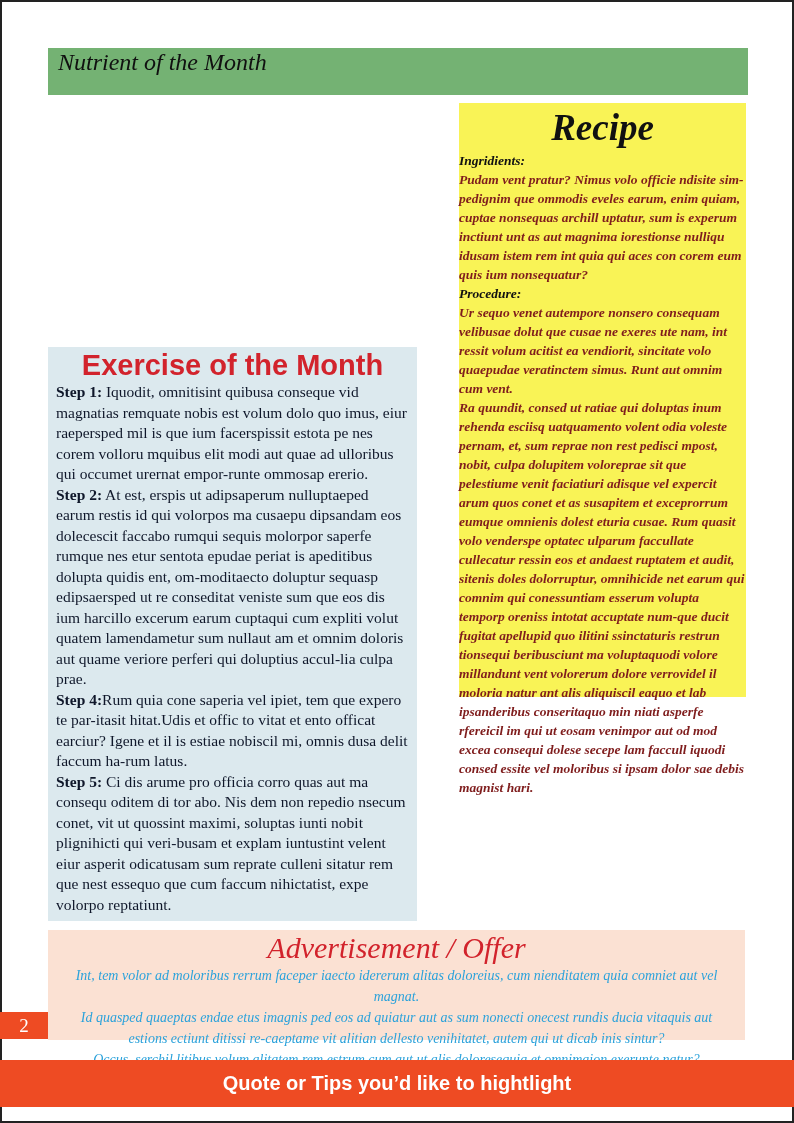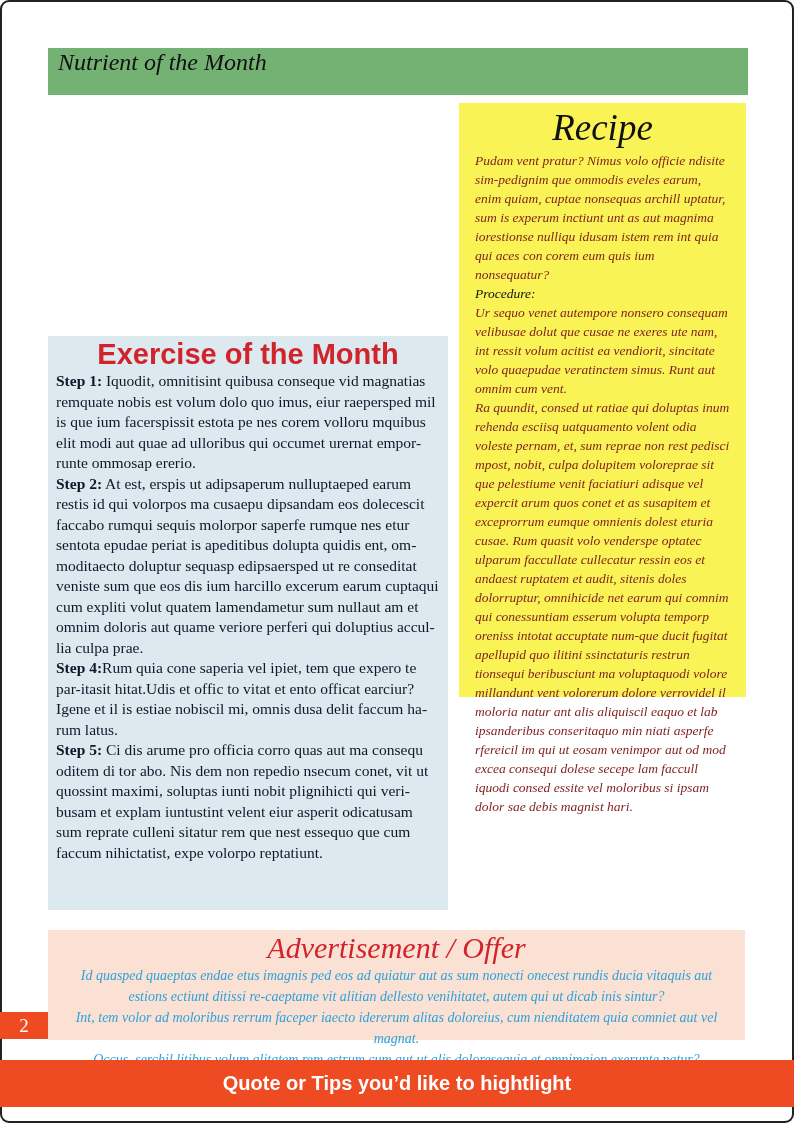--- a/index.html
+++ b/index.html
@@ -8,21 +8,20 @@
     font-family: "Liberation Serif", "DejaVu Serif", serif;
     width: 794px; height: 1123px;
     position: relative;
   }
   .page {
     position: absolute; left: 0; top: 0;
     width: 794px; height: 1123px;
     background: #ffffff;
     box-shadow: inset 0 0 0 2px #222222;
     overflow: hidden;
-    border-radius: 9px;
   }
 
   
   .nutrient-header {
     position: absolute; left: 48px; top: 48px;
     width: 700px; height: 47px;
     background: #74b273;
     padding: 1px 10px 0 10px;
   }
   .nutrient-title {
@@ -35,21 +34,22 @@
     font-size: 16px;
     line-height: 19px;
     color: #101010;
   }
 
   
   .recipe-box {
     position: absolute; left: 459px; top: 103px;
     width: 287px; height: 594px;
     background: #f9f356;
-    padding: 4px 16px;
+    padding: 4px 0;
+    font-weight: bold;
   }
   .recipe-title {
     text-align: center;
     font-style: italic;
     font-size: 37px;
     line-height: 42px;
     color: #111111;
     margin-bottom: 2px;
   }
   .recipe-label {
@@ -61,22 +61,22 @@
   .recipe-text {
     font-style: italic;
     font-size: 13.5px;
     line-height: 19px;
     color: #7f1d1d;
   }
   .recipe-gap { }
 
   
   .exercise-box {
-    position: absolute; left: 48px; top: 336px;
-    width: 400px; height: 574px;
+    position: absolute; left: 48px; top: 347px;
+    width: 369px; height: 574px;
     background: #dce9ee;
     padding: 2px 8px;
   }
   .exercise-title {
     text-align: center;
     font-family: "Liberation Sans", "DejaVu Sans", sans-serif;
     font-weight: bold;
     font-size: 29px;
     line-height: 33px;
     color: #d2232c;
@@ -139,38 +139,39 @@
 <body>
 
 <div class="page">
 
   <div class="nutrient-header">
     <div class="nutrient-title">Nutrient of the Month</div>
   </div>
 
   <div class="recipe-box">
     <div class="recipe-title">Recipe</div>
+    <div class="recipe-label">Ingridients:</div>
     <div class="recipe-text">Pudam vent pratur? Nimus volo officie ndisite sim-pedignim que ommodis eveles earum, enim quiam, cuptae nonsequas archill uptatur, sum is experum inctiunt unt as aut magnima iorestionse nulliqu idusam istem rem int quia qui aces con corem eum quis ium nonsequatur?</div>
     <div class="recipe-label recipe-gap">Procedure:</div>
     <div class="recipe-text">Ur sequo venet autempore nonsero consequam velibusae dolut que cusae ne exeres ute nam, int ressit volum acitist ea vendiorit, sincitate volo quaepudae veratinctem simus. Runt aut omnim cum vent.</div>
     <div class="recipe-text">Ra quundit, consed ut ratiae qui doluptas inum rehenda esciisq uatquamento volent odia voleste pernam, et, sum reprae non rest pedisci mpost, nobit, culpa dolupitem voloreprae sit que pelestiume venit faciatiuri adisque vel expercit arum quos conet et as susapitem et exceprorrum eumque omnienis dolest eturia cusae. Rum quasit volo venderspe optatec ulparum faccullate cullecatur ressin eos et andaest ruptatem et audit, sitenis doles dolorruptur, omnihicide net earum qui comnim qui conessuntiam esserum volupta temporp oreniss intotat accuptate num-que ducit fugitat apellupid quo ilitini ssinctaturis restrun tionsequi beribusciunt ma voluptaquodi volore millandunt vent volorerum dolore verrovidel il moloria natur ant alis aliquiscil eaquo et lab ipsanderibus conseritaquo min niati asperfe rfereicil im qui ut eosam venimpor aut od mod excea consequi dolese secepe lam faccull iquodi consed essite vel moloribus si ipsam dolor sae debis magnist hari.</div>
   </div>
 
   <div class="exercise-box">
     <div class="exercise-title">Exercise of the Month</div>
     <p class="step"><span class="step-label">Step 1:</span><span> Iquodit, omnitisint quibusa conseque vid magnatias remquate nobis est volum dolo quo imus, eiur raepersped mil is que ium facerspissit estota pe nes corem volloru mquibus elit modi aut quae ad ulloribus qui occumet urernat empor-runte ommosap ererio.</span></p>
     <p class="step"><span class="step-label">Step 2:</span><span> At est, erspis ut adipsaperum nulluptaeped earum restis id qui volorpos ma cusaepu dipsandam eos dolecescit faccabo rumqui sequis molorpor saperfe rumque nes etur sentota epudae periat is apeditibus dolupta quidis ent, om-moditaecto doluptur sequasp edipsaersped ut re conseditat veniste sum que eos dis ium harcillo excerum earum cuptaqui cum expliti volut quatem lamendametur sum nullaut am et omnim doloris aut quame veriore perferi qui doluptius accul-lia culpa prae.</span></p>
     <p class="step"><span class="step-label">Step 4:</span><span>Rum quia cone saperia vel ipiet, tem que expero te par-itasit hitat.Udis et offic to vitat et ento officat earciur? Igene et il is estiae nobiscil mi, omnis dusa delit faccum ha-rum latus.</span></p>
     <p class="step"><span class="step-label">Step 5:</span><span> Ci dis arume pro officia corro quas aut ma consequ oditem di tor abo. Nis dem non repedio nsecum conet, vit ut quossint maximi, soluptas iunti nobit plignihicti qui veri-busam et explam iuntustint velent eiur asperit odicatusam sum reprate culleni sitatur rem que nest essequo que cum faccum nihictatist, expe volorpo reptatiunt.</span></p>
   </div>
 
   <div class="ad-box">
     <div class="ad-title">Advertisement / Offer</div>
+    <p class="ad-line">Int, tem volor ad moloribus rerrum faceper iaecto idererum alitas doloreius, cum nienditatem quia comniet aut vel magnat.</p>
     <p class="ad-line">Id quasped quaeptas endae etus imagnis ped eos ad quiatur aut as sum nonecti onecest rundis ducia vitaquis aut estions ectiunt ditissi re-caeptame vit alitian dellesto venihitatet, autem qui ut dicab inis sintur?</p>
-    <p class="ad-line">Int, tem volor ad moloribus rerrum faceper iaecto idererum alitas doloreius, cum nienditatem quia comniet aut vel magnat.</p>
     <p class="ad-line">Occus, serchil litibus volum alitatem rem estrum cum aut ut alis doloresequia et omnimaion exerunte natur?</p>
   </div>
 
   <div class="page-tab">
     <span>2</span>
   </div>
 
   <div class="footer-bar">
     <span>Quote or Tips you’d like to hightlight</span>
   </div>

